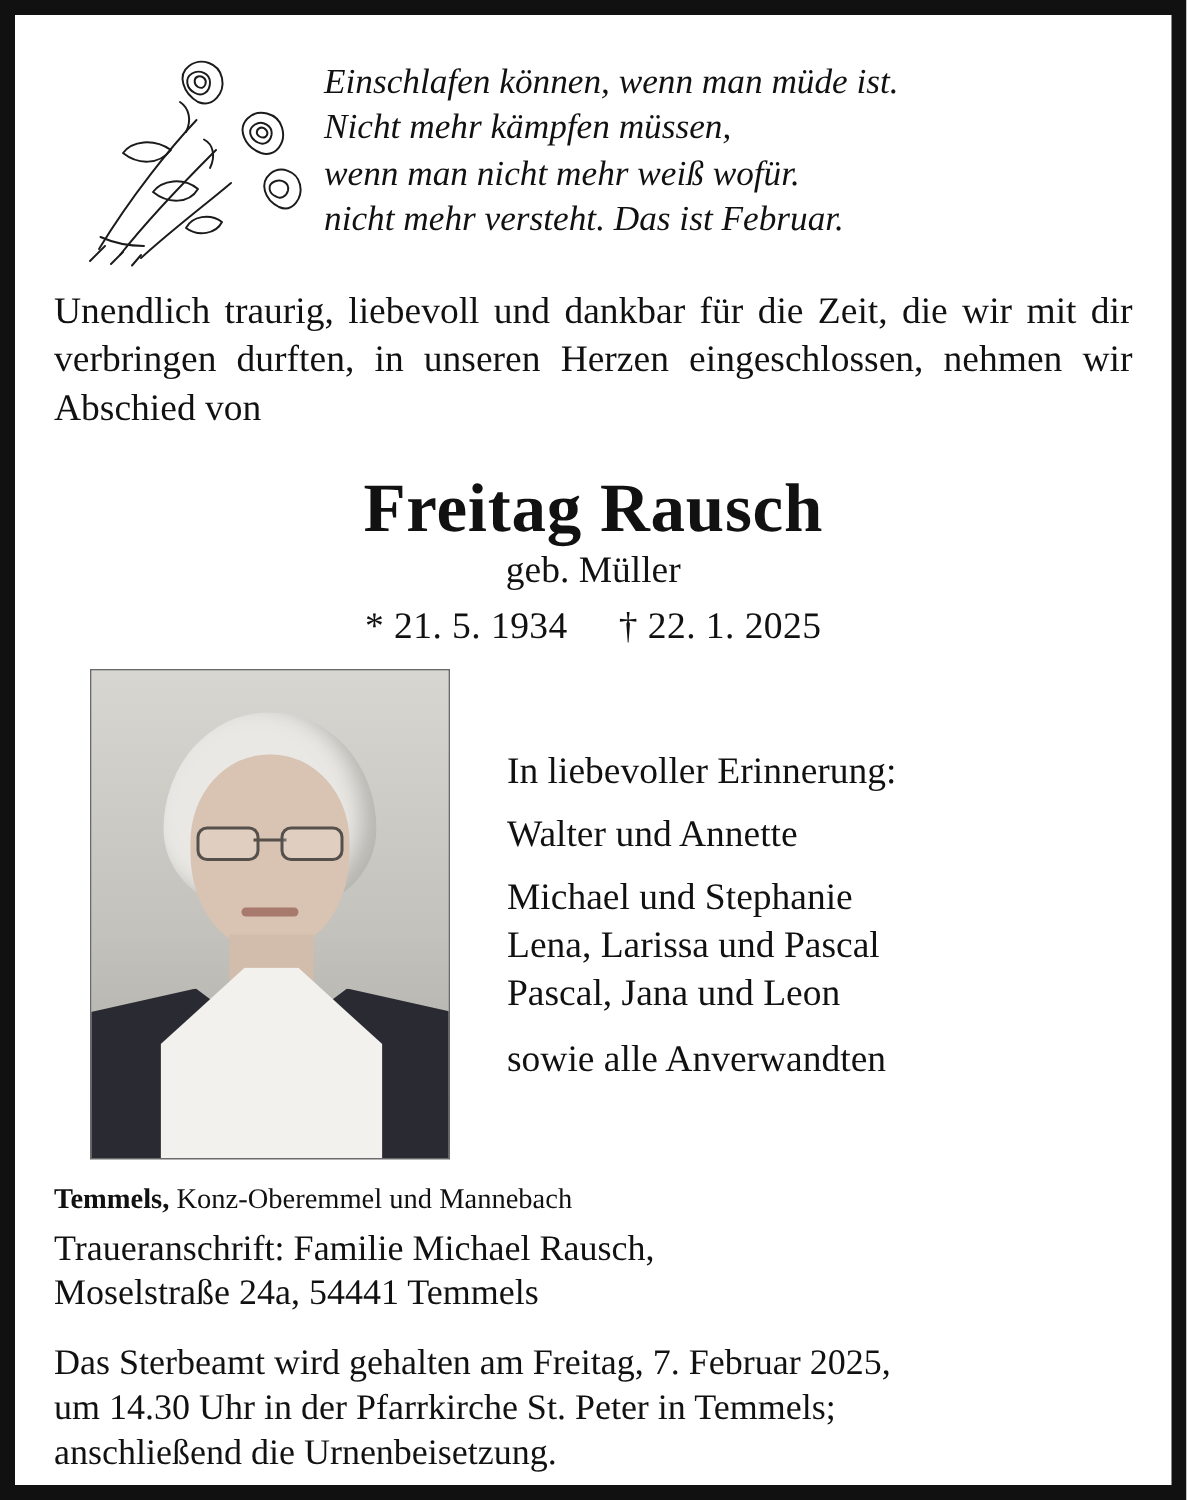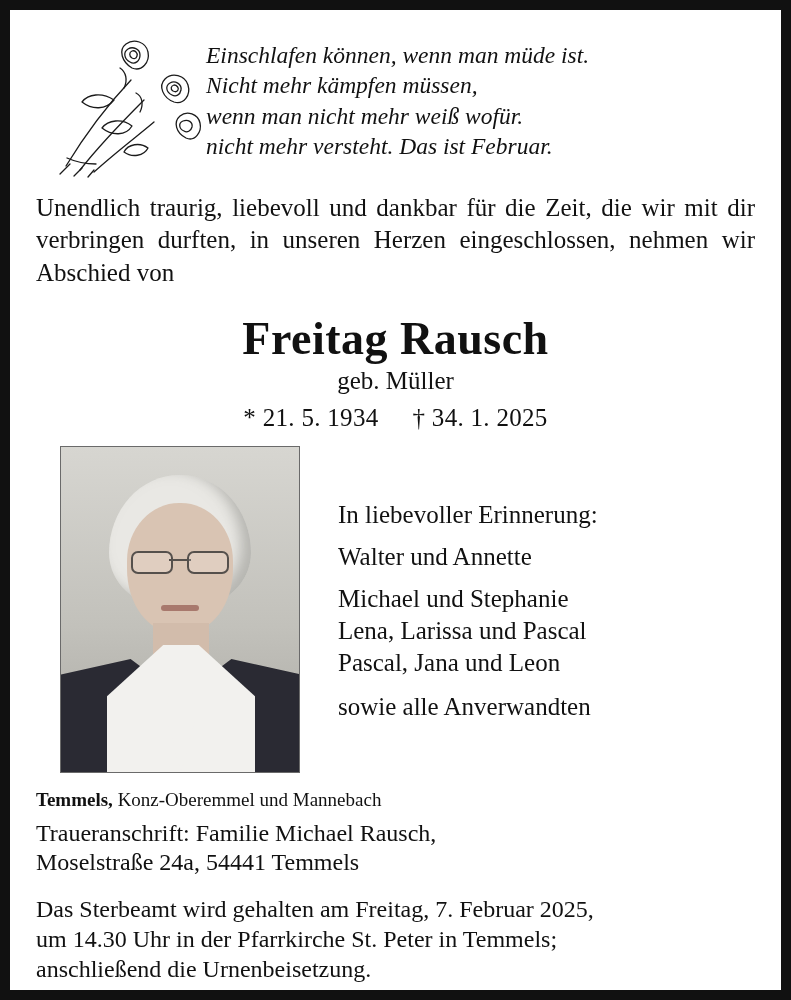--- a/index.html
+++ b/index.html
@@ -21,20 +21,21 @@
     border: 10px solid #111111;
     background: #ffffff;
     padding: 18px 26px 10px 26px;
     position: relative;
   }
 
   
   .top-block {
     display: flex;
     align-items: flex-start;
+    gap: 10px;
   }
   .rose {
     width: 170px;
     flex: 0 0 170px;
     padding-top: 10px;
   }
   .rose svg { display: block; }
 
   .verse {
     flex: 1 1 auto;
@@ -248,21 +249,21 @@
       <div>wenn man nicht mehr weiß wofür.</div>
       <div>nicht mehr versteht. Das ist Februar.</div>
     </div>
   </div>
 
   <div class="intro">Unendlich traurig, liebevoll und dankbar für die Zeit, die wir mit dir verbringen durften, in unseren Herzen eingeschlossen, nehmen wir Abschied von</div>
 
   <div class="name">Freitag Rausch</div>
   <div class="maiden">geb. Müller</div>
   <div class="dates">
-    <span>* 21. 5. 1934</span><span class="gap"></span><span>† 34. 1. 2025</span>
+    <span>* 21. 5. 1934</span><span class="gap"></span><span>† 22. 1. 2025</span>
   </div>
 
   <div class="middle">
     <div class="photo-wrap">
       <div class="photo">
         <div class="bg"></div>
         <div class="hair"></div>
         <div class="face"></div>
         <div class="glasses">
             <span class="l"></span>

